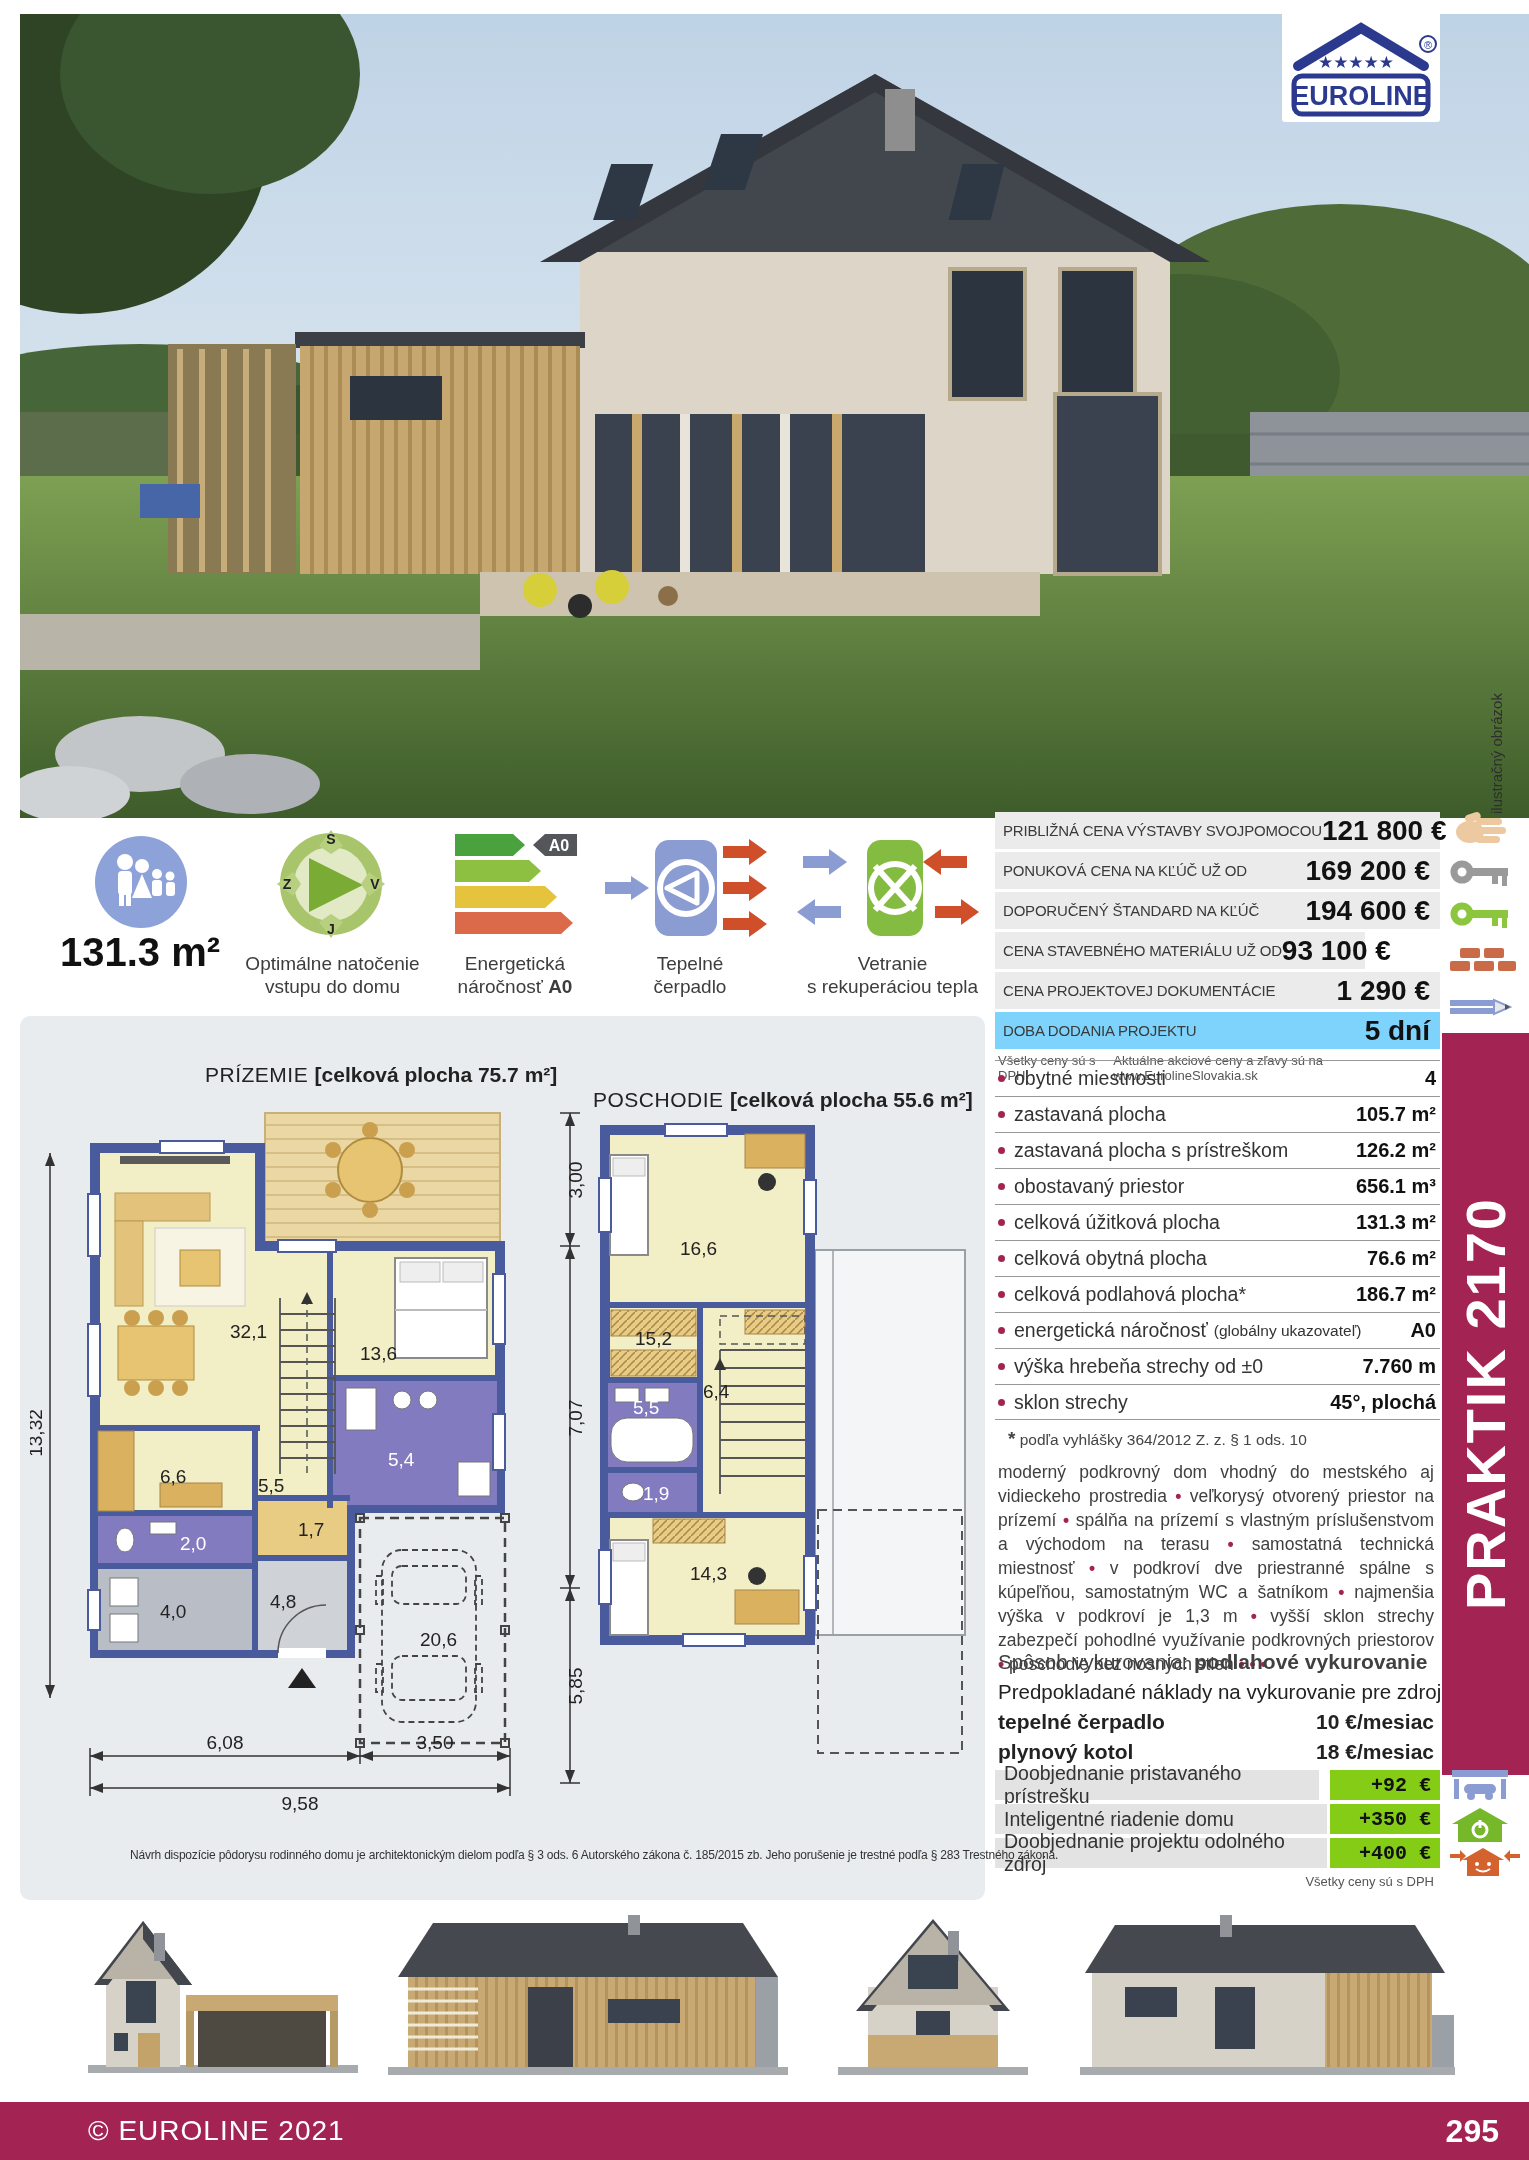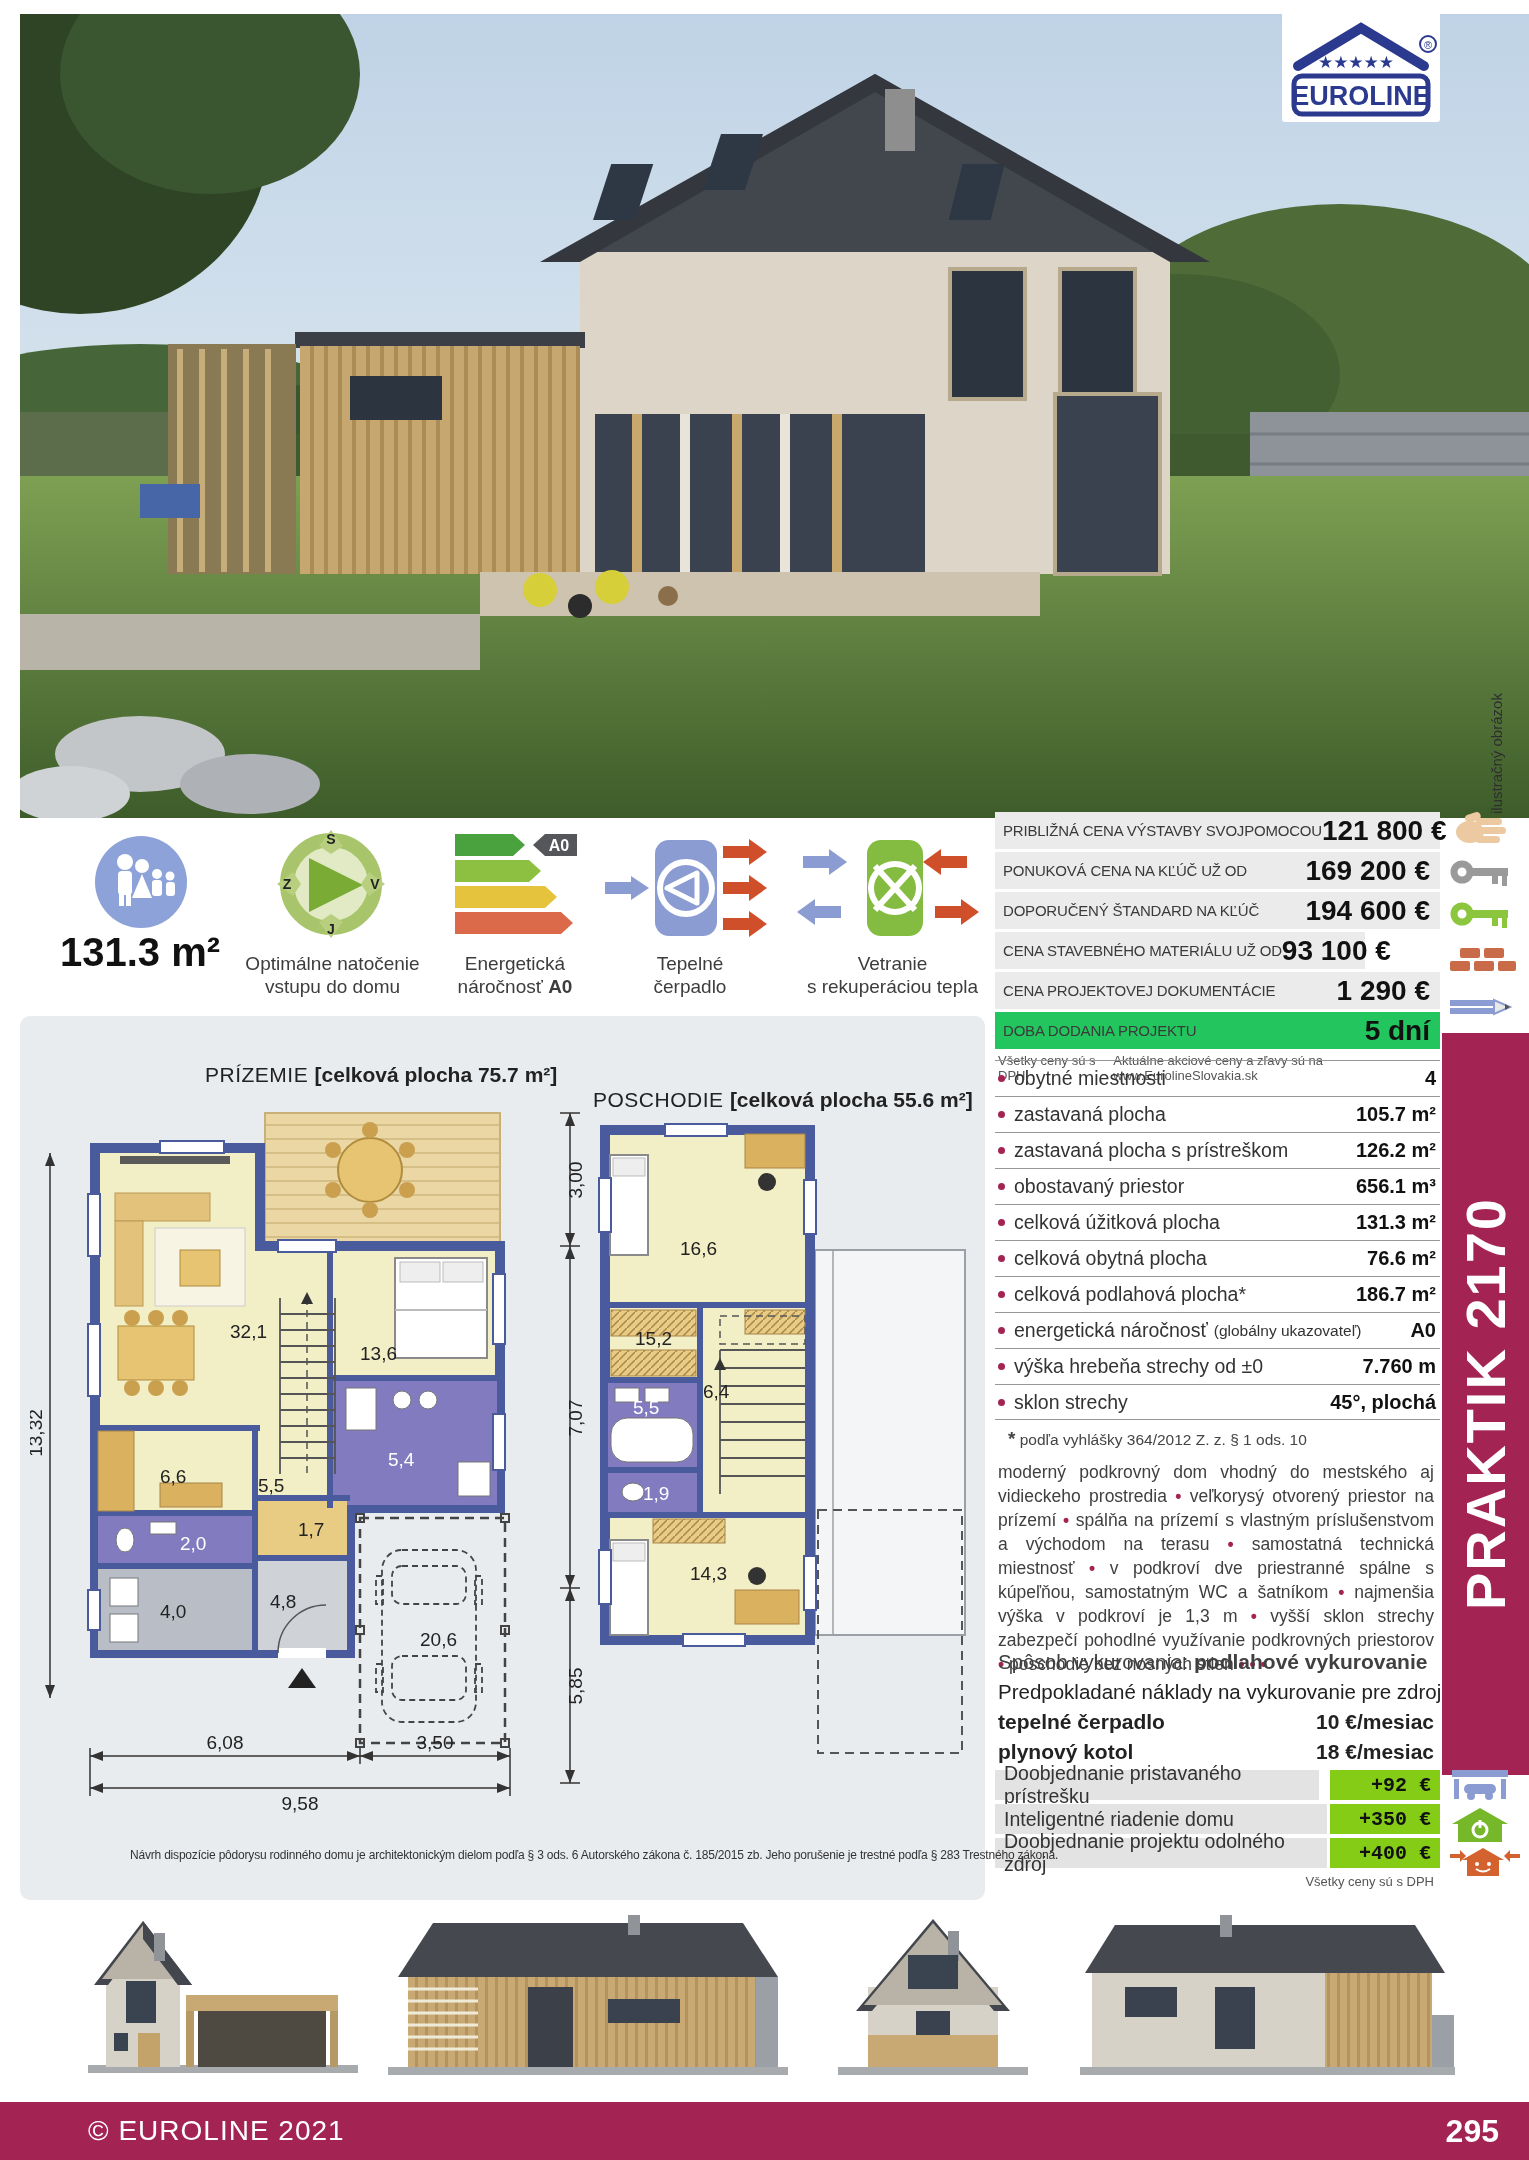--- a/index.html
+++ b/index.html
@@ -2,21 +2,21 @@
 <html><head>
 <meta charset="utf-8">
 <style>
   html,body{margin:0;padding:0;background:#fff;}
   #page{position:relative;width:1529px;height:2160px;background:#fff;overflow:hidden;
         font-family:"Liberation Sans", sans-serif;color:#222;}
   .abs{position:absolute;}
   .vtext{writing-mode:vertical-rl;transform:rotate(180deg);}
   
   .price-row{display:flex;justify-content:space-between;align-items:center;background:#ebebeb;}
-  .price-row.dark{background:#22c55e;}
+  .price-row.dark{background:#7dd3fc;}
   .price-label{font-size:15px;letter-spacing:-0.2px;color:#3a3a3a;padding-left:8px;text-transform:uppercase;white-space:nowrap;}
   .price-value{font-size:28px;font-weight:bold;color:#111;padding-right:10px;white-space:nowrap;}
   .note{font-size:13px;color:#555;}
   
   .spec-row{display:flex;align-items:center;border-top:1px solid #979797;height:36px;box-sizing:border-box;}
   .spec-row.last{border-bottom:1px solid #979797;}
   .dot{width:7px;height:7px;border-radius:50%;background:#a32453;margin:0 9px 0 3px;flex:0 0 auto;}
   .spec-label{font-size:19.5px;color:#333;white-space:nowrap;}
   .spec-note{font-size:15.5px;color:#333;margin-left:6px;white-space:nowrap;}
   .spec-value{font-size:20px;font-weight:bold;color:#111;margin-left:auto;padding-right:4px;white-space:nowrap;}

